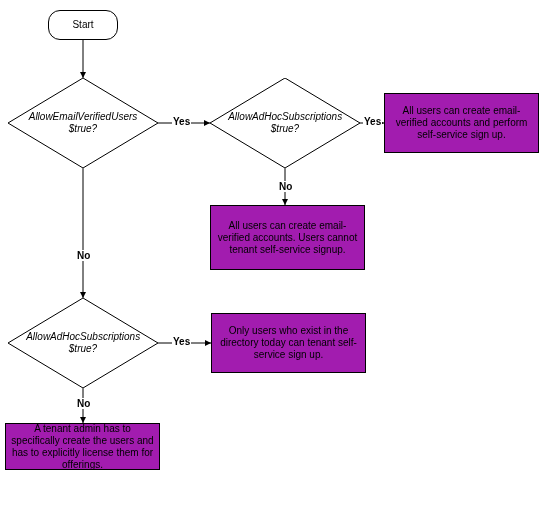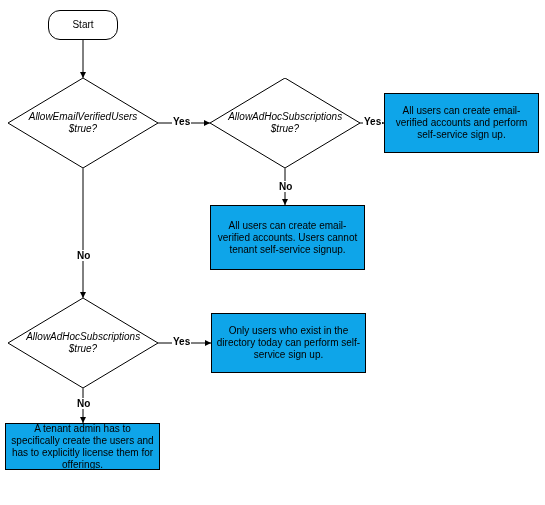--- a/index.html
+++ b/index.html
@@ -24,21 +24,21 @@
     line-height: 1.2;
     padding: 4px;
   }
   .rounded {
     border: 1px solid #000;
     border-radius: 12px;
     background: #fff;
   }
   .rect {
     border: 1px solid #000;
-    background: #0ea5e9;
+    background: #a21caf;
   }
   
   .diamond {
     background: none;
   }
   .diamond svg.shape {
     position: absolute;
     left: 0; top: 0;
     width: 100%; height: 100%;
   }
@@ -119,21 +119,21 @@
 </div>
 
 <div class="node diamond" style="left:8px; top:298px; width:150px; height:90px;">
   <svg class="shape" viewBox="0 0 150 90" preserveAspectRatio="none">
       <polygon points="75,0 150,45 75,90 0,45" fill="#fff" stroke="#000" stroke-width="1"></polygon>
     </svg>
   <span class="label">AllowAdHocSubscriptions $true?</span>
 </div>
 
 <div class="node rect" style="left:211px; top:313px; width:155px; height:60px;">
-  <span>Only users who exist in the directory today can perform self-service sign up.</span>
+  <span>Only users who exist in the directory today can tenant self-service sign up.</span>
 </div>
 
 <div class="node rect" style="left:5px; top:423px; width:155px; height:47px;">
   <span>A tenant admin has to specifically create the users and has to explicitly license them for offerings.</span>
 </div>
 
 <div class="edge-label" style="left:172px; top:116px;">Yes</div>
 <div class="edge-label" style="left:363px; top:116px;">Yes</div>
 <div class="edge-label" style="left:278px; top:181px;">No</div>
 <div class="edge-label" style="left:76px;  top:250px;">No</div>

